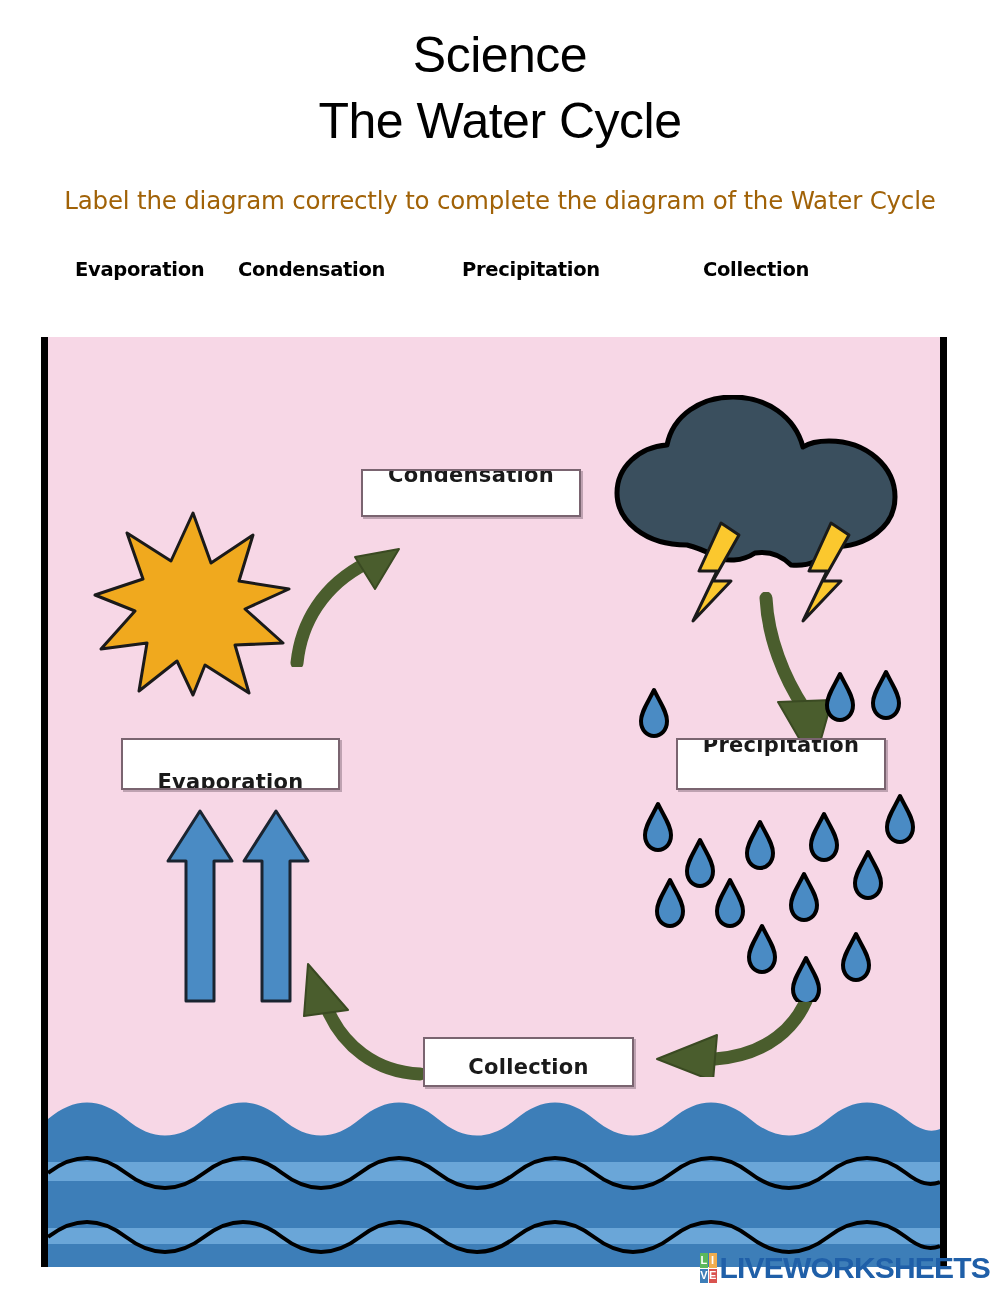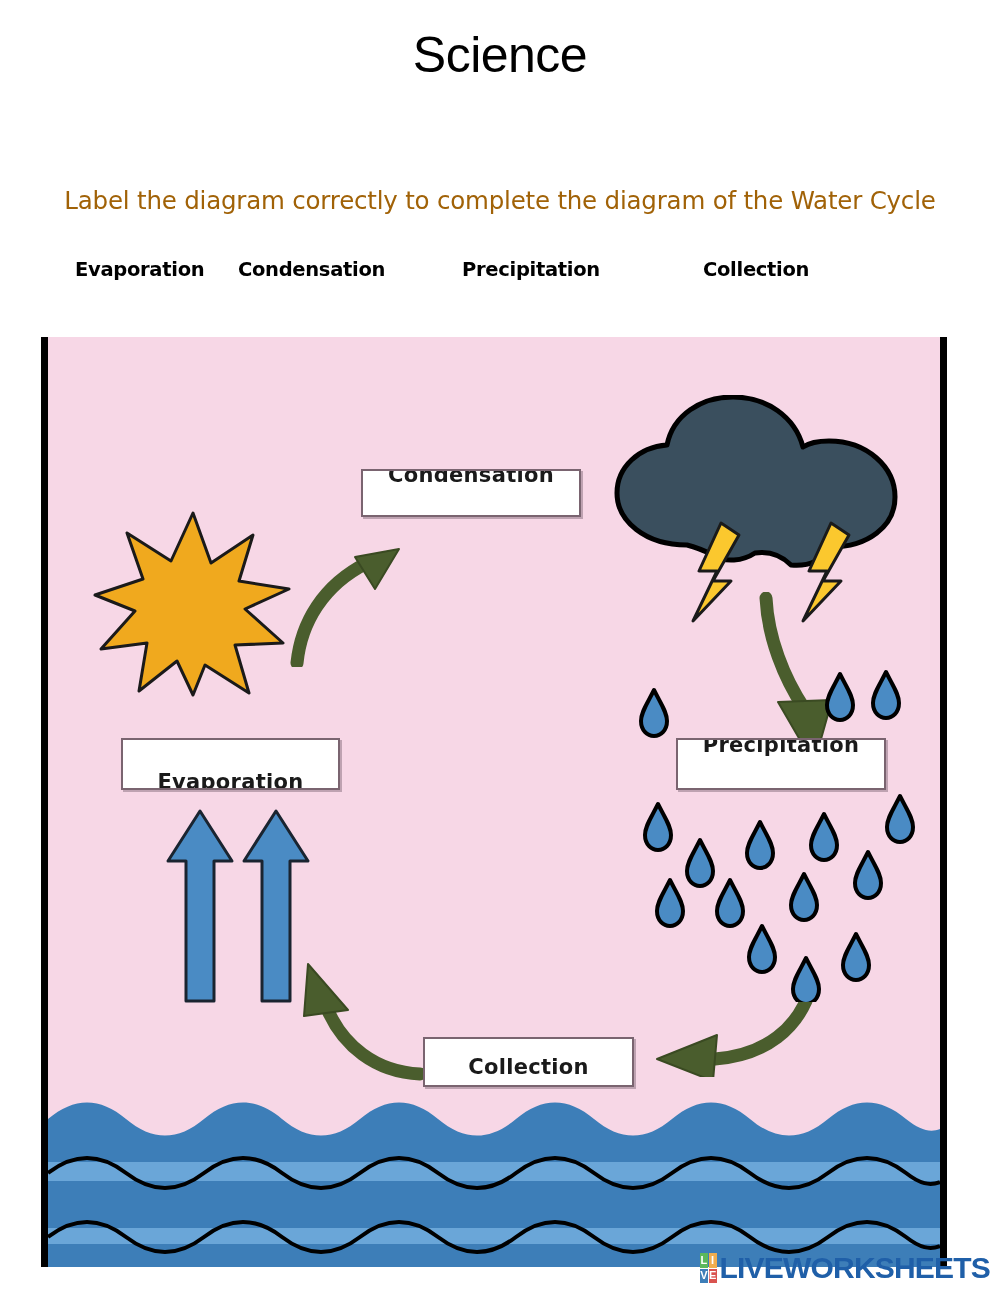--- a/index.html
+++ b/index.html
@@ -180,20 +180,21 @@
     text-align: right;
   }
 </style>
 </head>
 <body>
 
 <div id="page">
 
   <div class="title-block">
     <div class="title-line">Science</div>
+    <div class="title-line">The Water Cycle</div>
   </div>
 
   <div class="instruction">Label the diagram correctly to complete the diagram of the  Water Cycle</div>
 
   <div class="wordbank">
     <span class="wordbank-item wb-0">Evaporation</span>
     <span class="wordbank-item wb-1">Condensation</span>
     <span class="wordbank-item wb-2">Precipitation</span>
     <span class="wordbank-item wb-3">Collection</span>
   </div>

